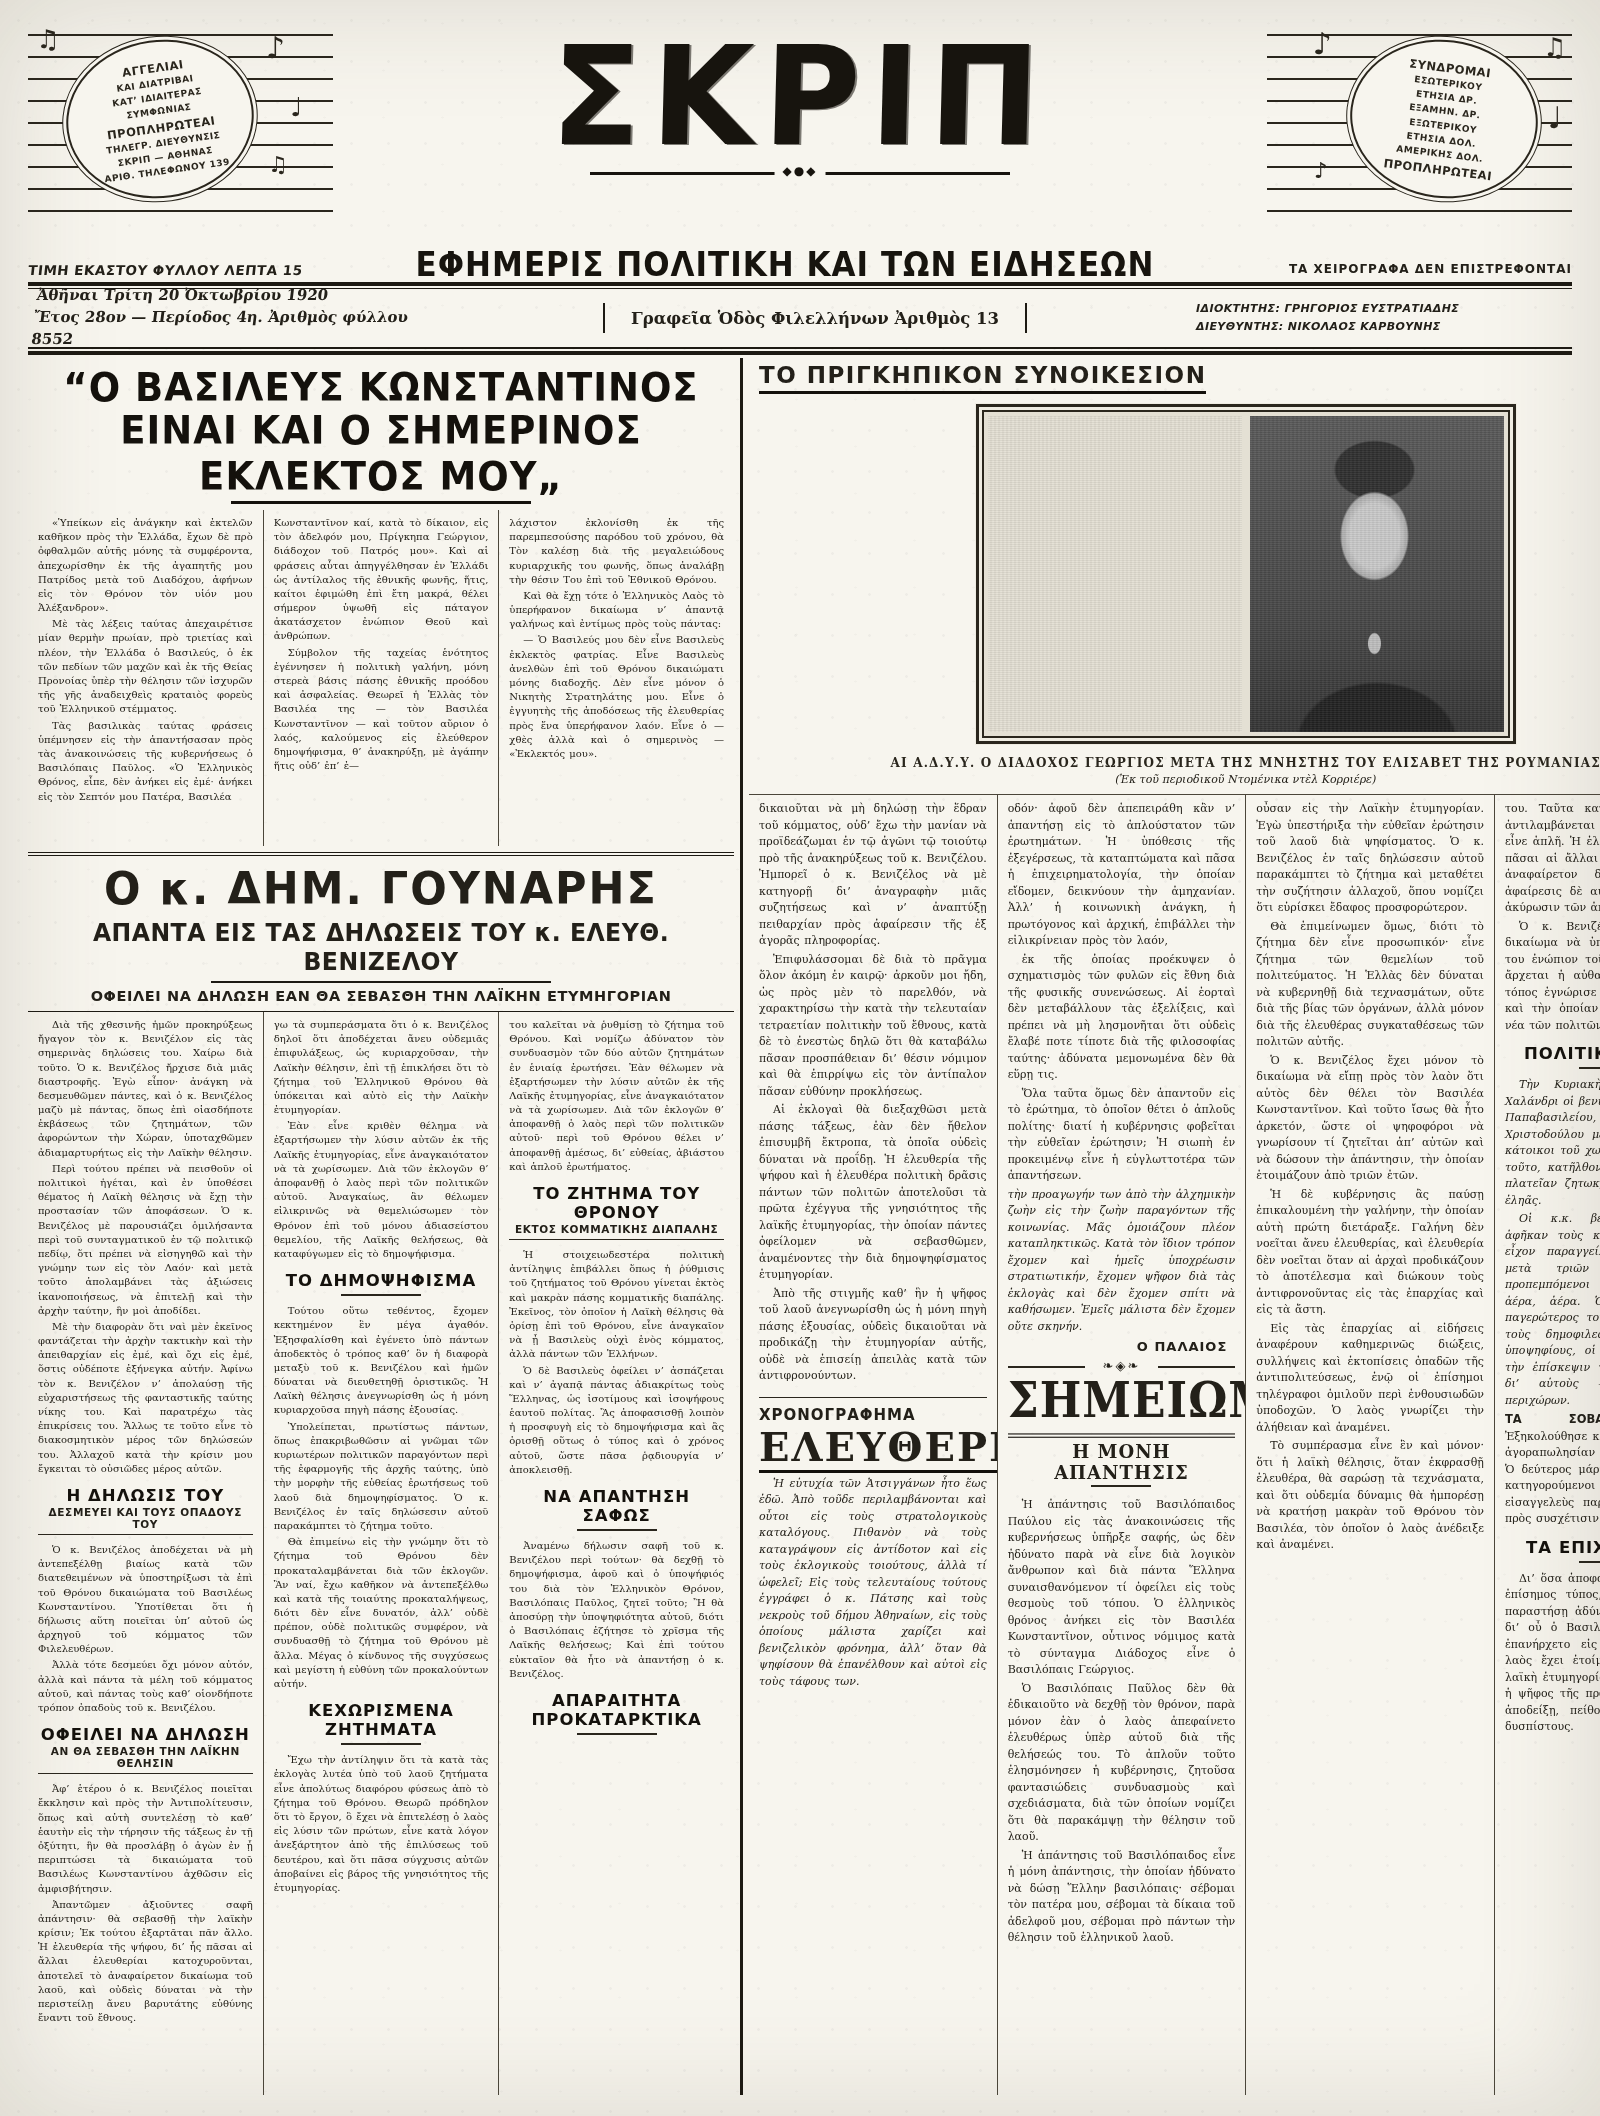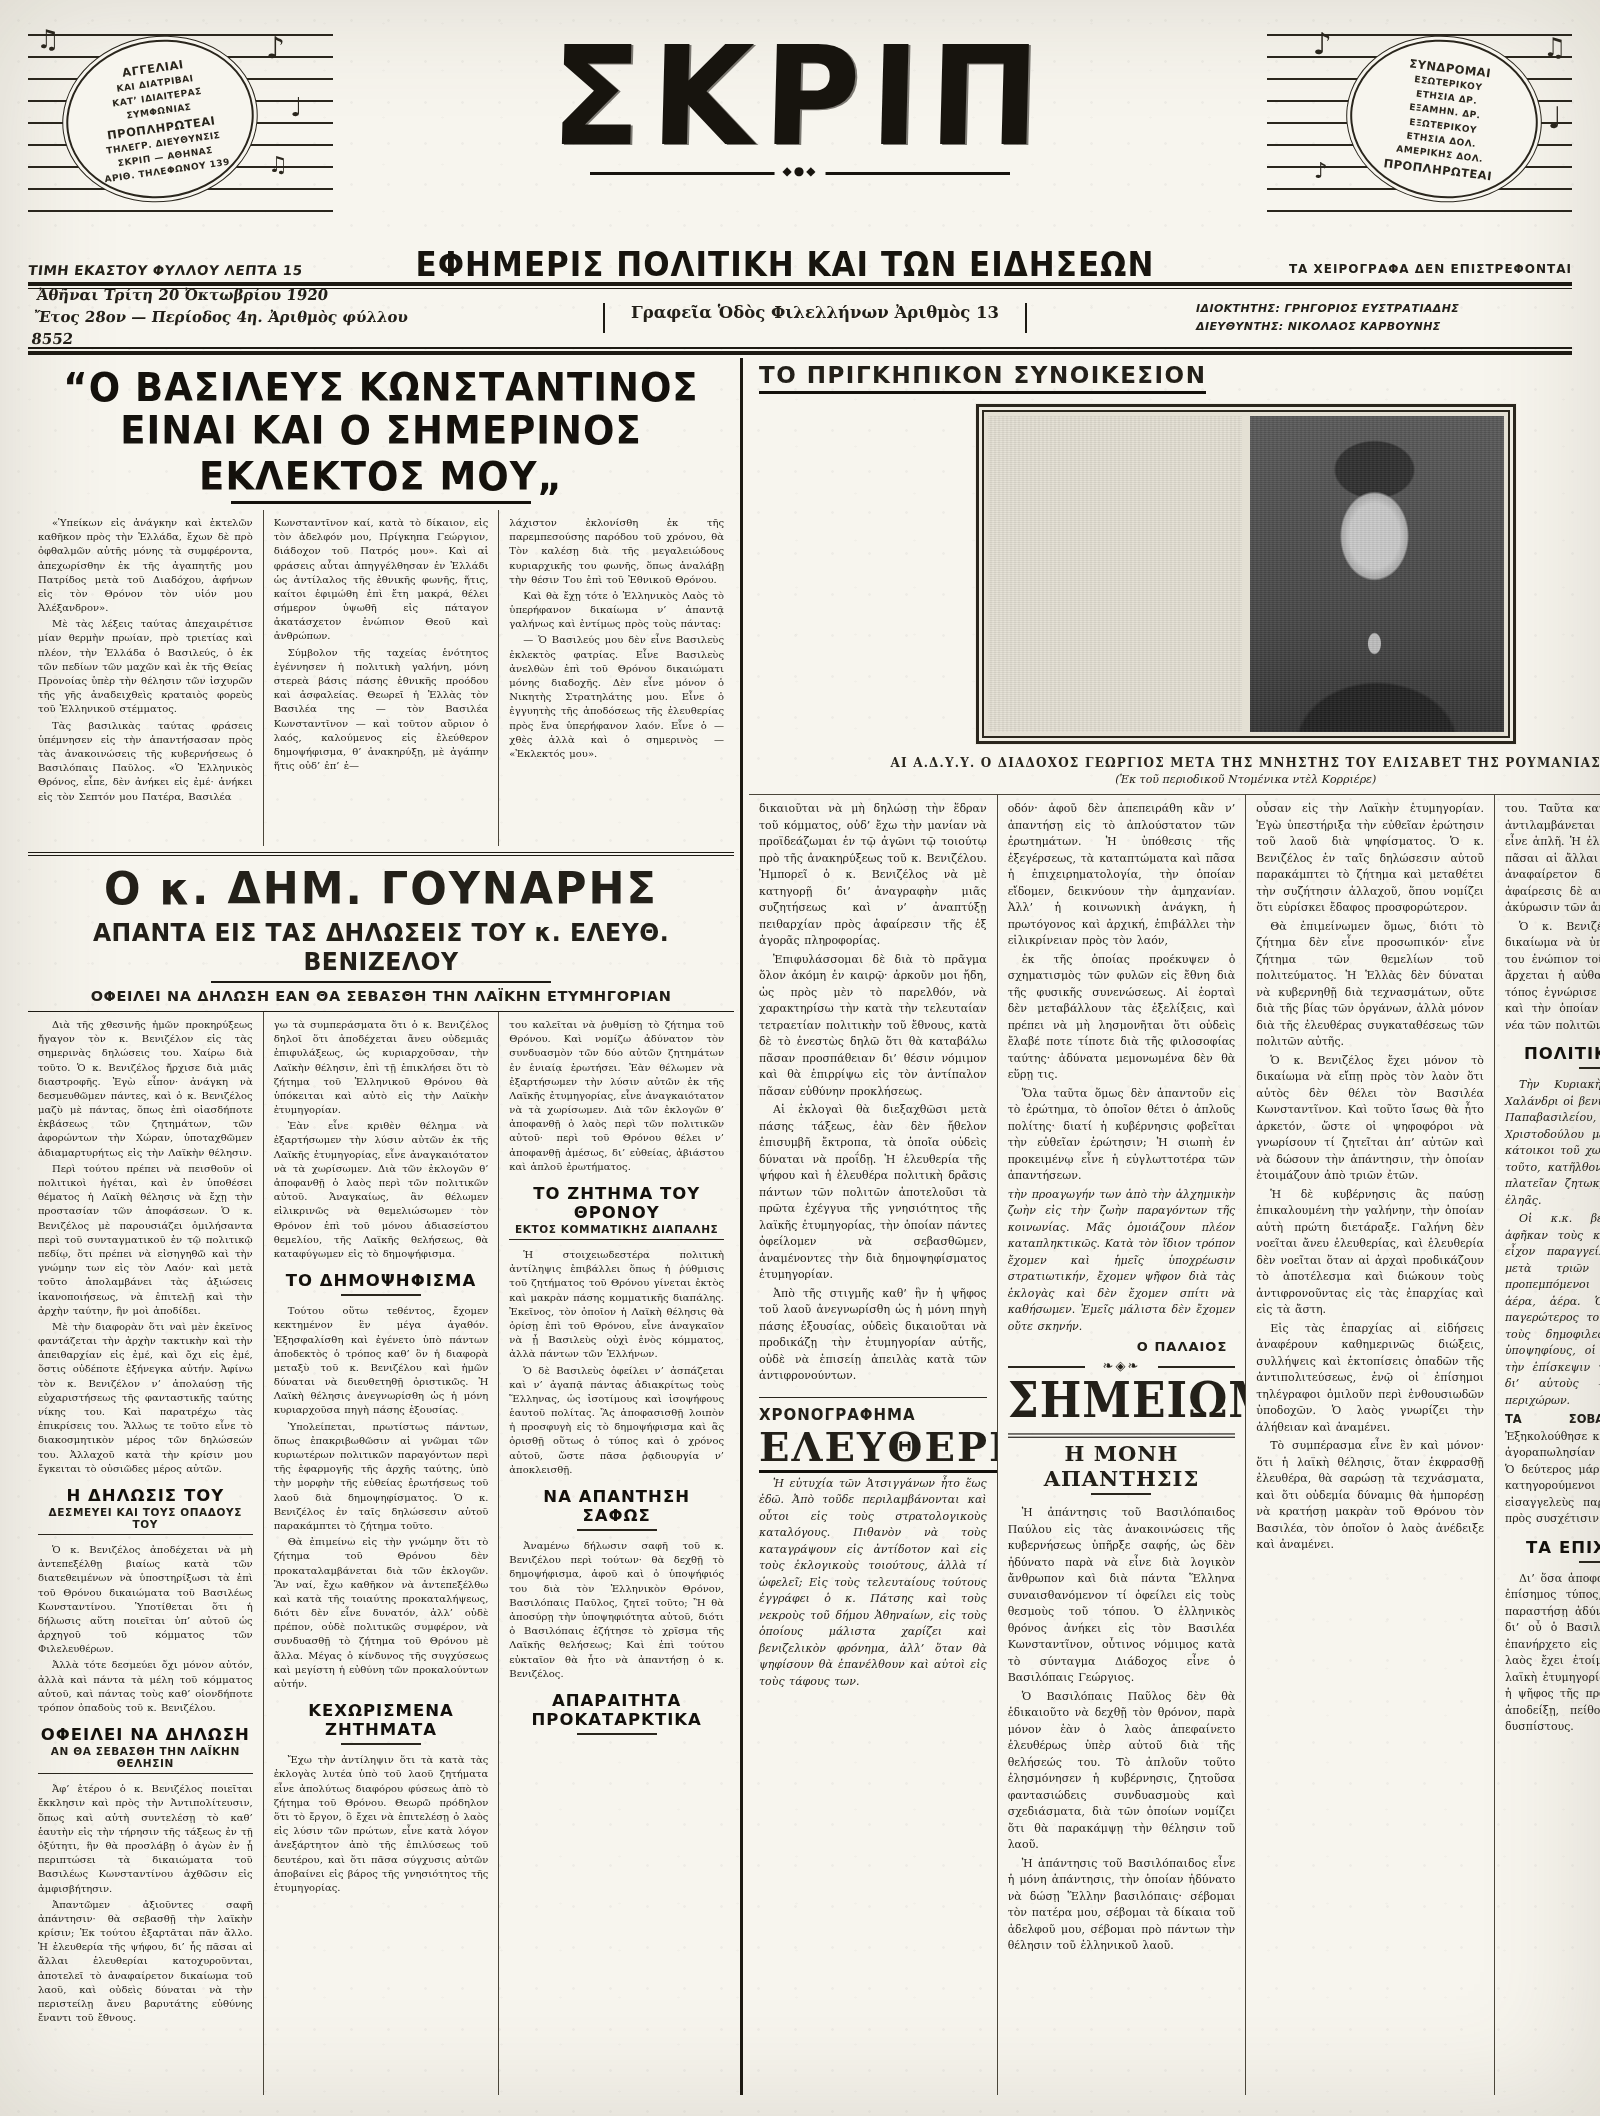--- a/index.html
+++ b/index.html
@@ -66,21 +66,21 @@
   .banner { flex:1; text-align:center; font-family:"DejaVu Sans", sans-serif; font-weight:bold; font-size:31px; letter-spacing:1px; transform:scaleY(1.08); color:#17140e; }
   .manuscripts { flex:0 0 330px; text-align:right; font-family:"DejaVu Sans", sans-serif; font-weight:bold; font-size:12px; letter-spacing:1px; padding-bottom:6px; }
 
   .rule-double { border-top:4px solid #1d1a13; border-bottom:1.5px solid #1d1a13; height:7px; }
   .rule-heavy  { border-top:2px solid #1d1a13; border-bottom:4px solid #1d1a13; height:8px; }
 
   
   .dateline { display:flex; align-items:center; height:58px; padding:4px 6px; }
   .dl-left { flex:0 0 420px; transform:skewX(-7deg); }
   .dl-left div { font-size:15px; font-weight:bold; line-height:1.45; }
-  .dl-center { flex:1; display:flex; justify-content:center; gap:26px; }
+  .dl-center { flex:1; display:flex; align-items:center; justify-content:center; gap:26px; }
   .dl-bar { width:2px; height:30px; background:#1d1a13; }
   .dl-office { font-size:16.5px; font-weight:bold; }
   .dl-right { flex:0 0 390px; text-align:left; padding-left:20px; }
   .dl-right div { font-family:"DejaVu Sans", sans-serif; font-style:italic; font-weight:bold; font-size:11px; line-height:1.6; letter-spacing:.4px; }
 
   
   .content { display:flex; height:1737px; margin-top:3px; }
   .half-divider { flex:0 0 3px; background:linear-gradient(#1d1a13,#1d1a13); margin:0 6px; }
   .left-half  { flex:0 0 706px; display:flex; flex-direction:column; }
   .right-half { flex:1; display:flex; flex-direction:column; }
@@ -156,21 +156,21 @@
   .right-cols p.bt { font-size:11px; line-height:1.5; }
 
   .kicker { font-family:"DejaVu Sans", sans-serif; font-weight:bold; font-size:15px; letter-spacing:1px; margin:12px 0 2px; border-top:1.5px solid #2a261d; padding-top:8px; }
   .display-title { font-size:40px; font-weight:bold; letter-spacing:2px; line-height:1.05; margin:2px 0 8px; }
   .display-title span { border-bottom:3px solid #14110c; }
   .signature { text-align:right; font-family:"DejaVu Sans", sans-serif; font-weight:bold; font-size:13px; letter-spacing:1px; margin:4px 8px 2px 0; }
   .ornament { text-align:center; font-size:13px; letter-spacing:2px; margin:4px 0 6px; position:relative; }
   .ornament:before, .ornament:after { content:""; position:absolute; top:50%; width:34%; border-top:2px solid #2a261d; }
   .ornament:before { left:0; } .ornament:after { right:0; }
   .simeiomata { font-size:44px; letter-spacing:1px; line-height:1; margin:4px 0 6px; font-weight:bold; transform:scaleY(1.1); border-bottom:4px double #14110c; padding-bottom:8px; text-align:center; }
-  .moni { font-family:"DejaVu Serif", serif; font-weight:bold; text-align:center; font-size:21px; letter-spacing:1px; margin:6px 0 2px; }
+  .moni { font-family:"DejaVu Serif", serif; font-weight:bold; text-align:center; font-size:18px; letter-spacing:1px; margin:6px 0 2px; }
   .moni-rule { width:60px; margin:2px auto 10px; border-top:2px solid #2a261d; }
   .lead-in { font-weight:bold; font-family:"DejaVu Sans", sans-serif; font-size:11.5px; }
 </style>
 </head>
 <body>
 
 <div class="page">
 
   <header class="masthead">
     <div class="deco deco-left">

